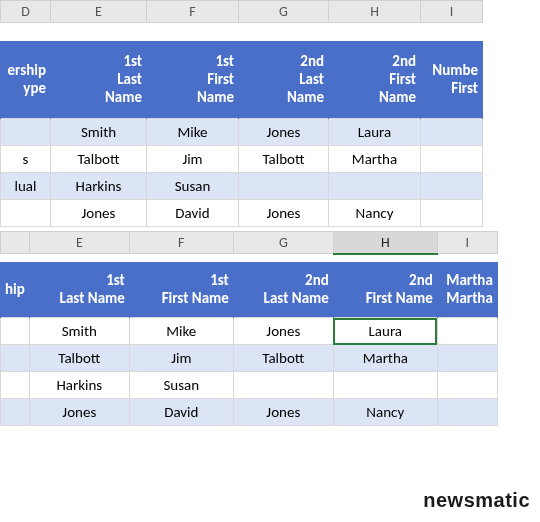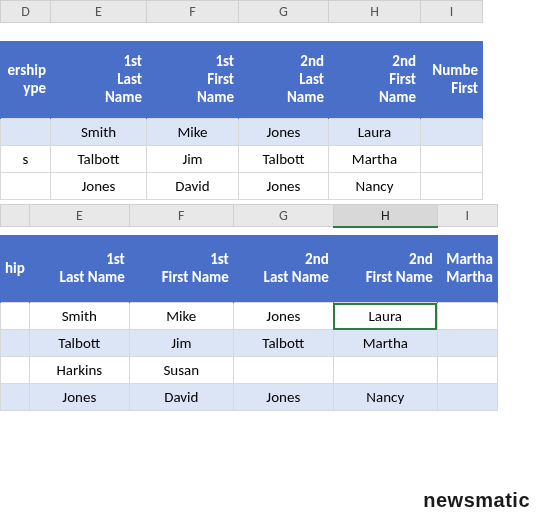--- a/index.html
+++ b/index.html
@@ -61,21 +61,21 @@
   .hdr .w { display: block; text-align: right; }
 
   .sheet2 .colhdr.D { width: 26px; }
   .sheet2 .colhdr.E { width: 100px; }
   .sheet2 .colhdr.F { width: 104px; }
   .sheet2 .colhdr.G { width: 100px; }
   .sheet2 .colhdr.H { width: 104px; }
   .sheet2 .colhdr.I { width: 60px; }
   .sheet2 .colhdr.sel { background: #d8d8d8; border-bottom: 2px solid #2a7d3a; color: #222; }
   .sheet2 .gaprow td { height: 8px; border: none; background: #fff; }
-  .sheet2 .hdr { height: 68px; }
+  .sheet2 .hdr { height: 56px; }
   .sel-cell {
     outline: 2px solid #2a7d3a;
     outline-offset: -2px;
   }
   .watermark {
     position: absolute;
     right: 10px;
     bottom: 10px;
     font-family: Arial, sans-serif;
     font-size: 20px;
@@ -142,20 +142,28 @@
     <td class="cell"></td>
   </tr>
   <tr class="band-b">
     <td class="cell">s</td>
     <td class="cell">Talbott</td>
     <td class="cell">Jim</td>
     <td class="cell">Talbott</td>
     <td class="cell">Martha</td>
     <td class="cell"></td>
   </tr>
+  <tr class="band-a">
+    <td class="cell">lual</td>
+    <td class="cell">Harkins</td>
+    <td class="cell">Susan</td>
+    <td class="cell"></td>
+    <td class="cell"></td>
+    <td class="cell"></td>
+  </tr>
   <tr class="band-b">
     <td class="cell"></td>
     <td class="cell">Jones</td>
     <td class="cell">David</td>
     <td class="cell">Jones</td>
     <td class="cell">Nancy</td>
     <td class="cell"></td>
   </tr>
 </tbody>
   </table>

